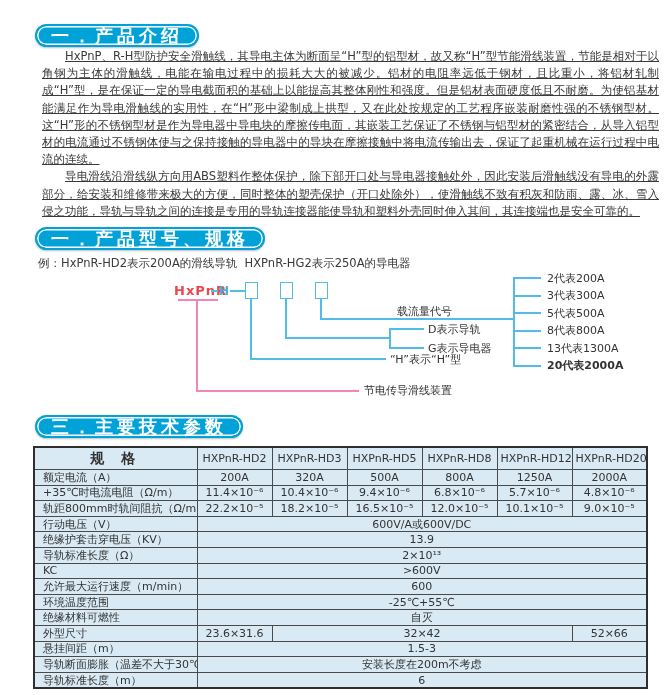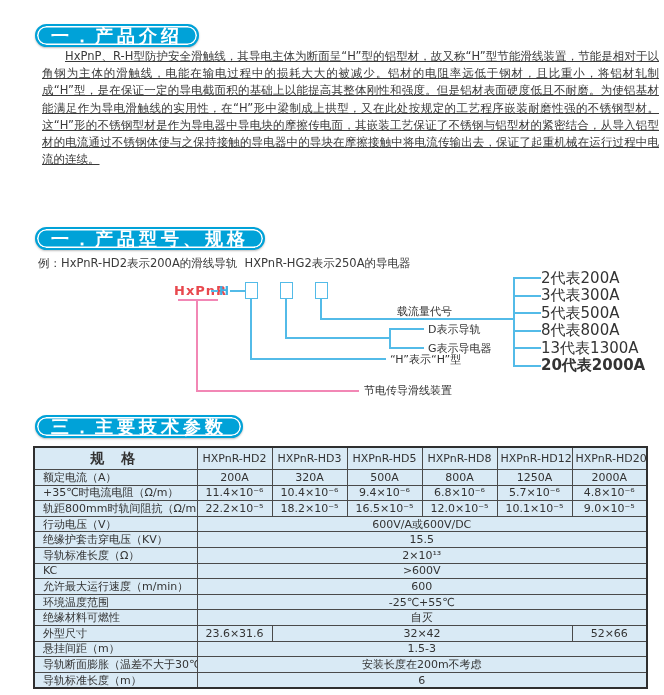--- a/index.html
+++ b/index.html
@@ -25,21 +25,21 @@
   
   .diagram{position:absolute;left:0;top:270px;width:664px;height:143px;font-size:11px;}
   .diagram .lbl{position:absolute;color:#333;white-space:nowrap;font-size:11px;}
   .cl{position:absolute;background:#53bbe8;}
   .pl{position:absolute;background:#f287b5;}
   .dbox{position:absolute;width:11px;height:15px;border:1px solid #53bbe8;background:#fff;}
   .prefix{position:absolute;left:174px;top:13px;color:#e8484e;font-weight:bold;font-size:13px;letter-spacing:1px;}
   .hletter{position:absolute;left:219px;top:14px;color:#3fb1e3;font-weight:bold;font-size:12px;}
   .bitem{position:absolute;left:513px;height:13px;display:flex;align-items:center;white-space:nowrap;}
   .bitem .tick{width:28px;height:2px;background:#53bbe8;flex:0 0 auto;}
-  .bitem .btxt{font-size:15px;color:#333;}
+  .bitem .btxt{margin-left:6px;font-size:11px;color:#333;}
 
   
   .ptable-wrap{position:absolute;left:33px;top:446px;width:502px;}
   table.ptable{border-collapse:collapse;table-layout:fixed;width:615px;
                border:2px solid #2f2f2f;background:#d9eaf5;}
   table.ptable col.c0{width:163px;}
   table.ptable th,table.ptable td{border:1px solid #4a4a4a;background:#d9eaf5;
                font-size:11px;color:#333;text-align:center;padding:0 3px;
                overflow:hidden;white-space:nowrap;}
   table.ptable th{height:21px;font-weight:normal;}
@@ -50,20 +50,21 @@
 </head>
 <body>
 
 <div class="page">
 
   <div class="banner" id="banner-intro">
     <span>一．产品介绍</span>
   </div>
   <div class="paras">
     <p>HxPnP、R-H型防护安全滑触线，其导电主体为断面呈“H”型的铝型材，故又称“H”型节能滑线装置，节能是相对于以角钢为主体的滑触线，电能在输电过程中的损耗大大的被减少。铝材的电阻率远低于钢材，且比重小，将铝材轧制成“H”型，是在保证一定的导电截面积的基础上以能提高其整体刚性和强度。但是铝材表面硬度低且不耐磨。为使铝基材能满足作为导电滑触线的实用性，在“H”形中梁制成上拱型，又在此处按规定的工艺程序嵌装耐磨性强的不锈钢型材。这“H”形的不锈钢型材是作为导电器中导电块的摩擦传电面，其嵌装工艺保证了不锈钢与铝型材的紧密结合，从导入铝型材的电流通过不锈钢体使与之保持接触的导电器中的导块在摩擦接触中将电流传输出去，保证了起重机械在运行过程中电流的连续。</p>
+    <p>导电滑线沿滑线纵方向用ABS塑料作整体保护，除下部开口处与导电器接触处外，因此安装后滑触线没有导电的外露部分，给安装和维修带来极大的方便，同时整体的塑壳保护（开口处除外），使滑触线不致有积灰和防雨、露、冰、雪入侵之功能，导轨与导轨之间的连接是专用的导轨连接器能使导轨和塑料外壳同时伸入其间，其连接端也是安全可靠的。</p>
   </div>
 
   <div class="banner" id="banner-model">
     <span>一．产品型号、规格</span>
   </div>
   <div class="example">例：HxPnR-HD2表示200A的滑线导轨  HXPnR-HG2表示250A的导电器</div>
 
   <div class="diagram">
     <span class="prefix">HxPnR</span>
     <span class="hletter">H</span>
@@ -175,21 +176,21 @@
             <td>12.0×10⁻⁵</td>
             <td>10.1×10⁻⁵</td>
             <td>9.0×10⁻⁵</td>
           </tr>
           <tr>
             <td class="rl">行动电压（V）</td>
             <td colspan="6">600V/A或600V/DC</td>
           </tr>
           <tr>
             <td class="rl">绝缘护套击穿电压（KV）</td>
-            <td colspan="6">15.5</td>
+            <td colspan="6">13.9</td>
           </tr>
           <tr>
             <td class="rl">导轨标准长度（Ω）</td>
             <td colspan="6">2×10¹³</td>
           </tr>
           <tr>
             <td class="rl">KC</td>
             <td colspan="6">&gt;600V</td>
           </tr>
           <tr>

